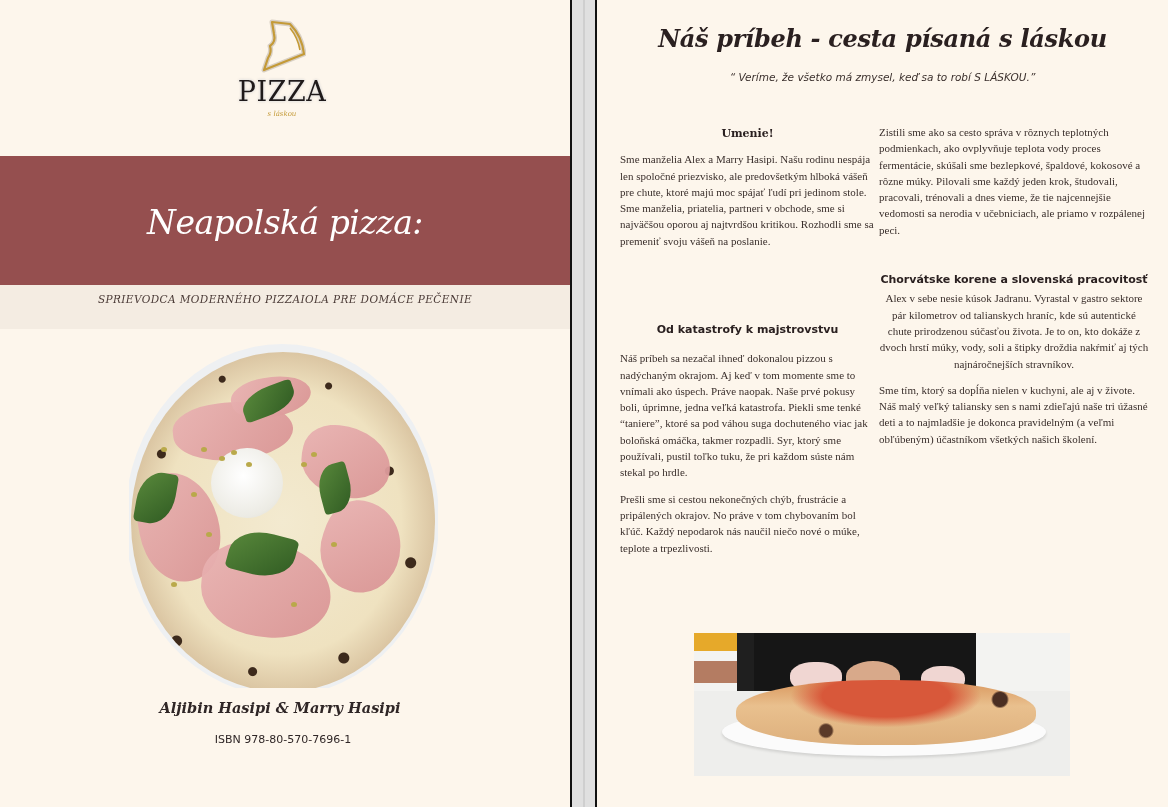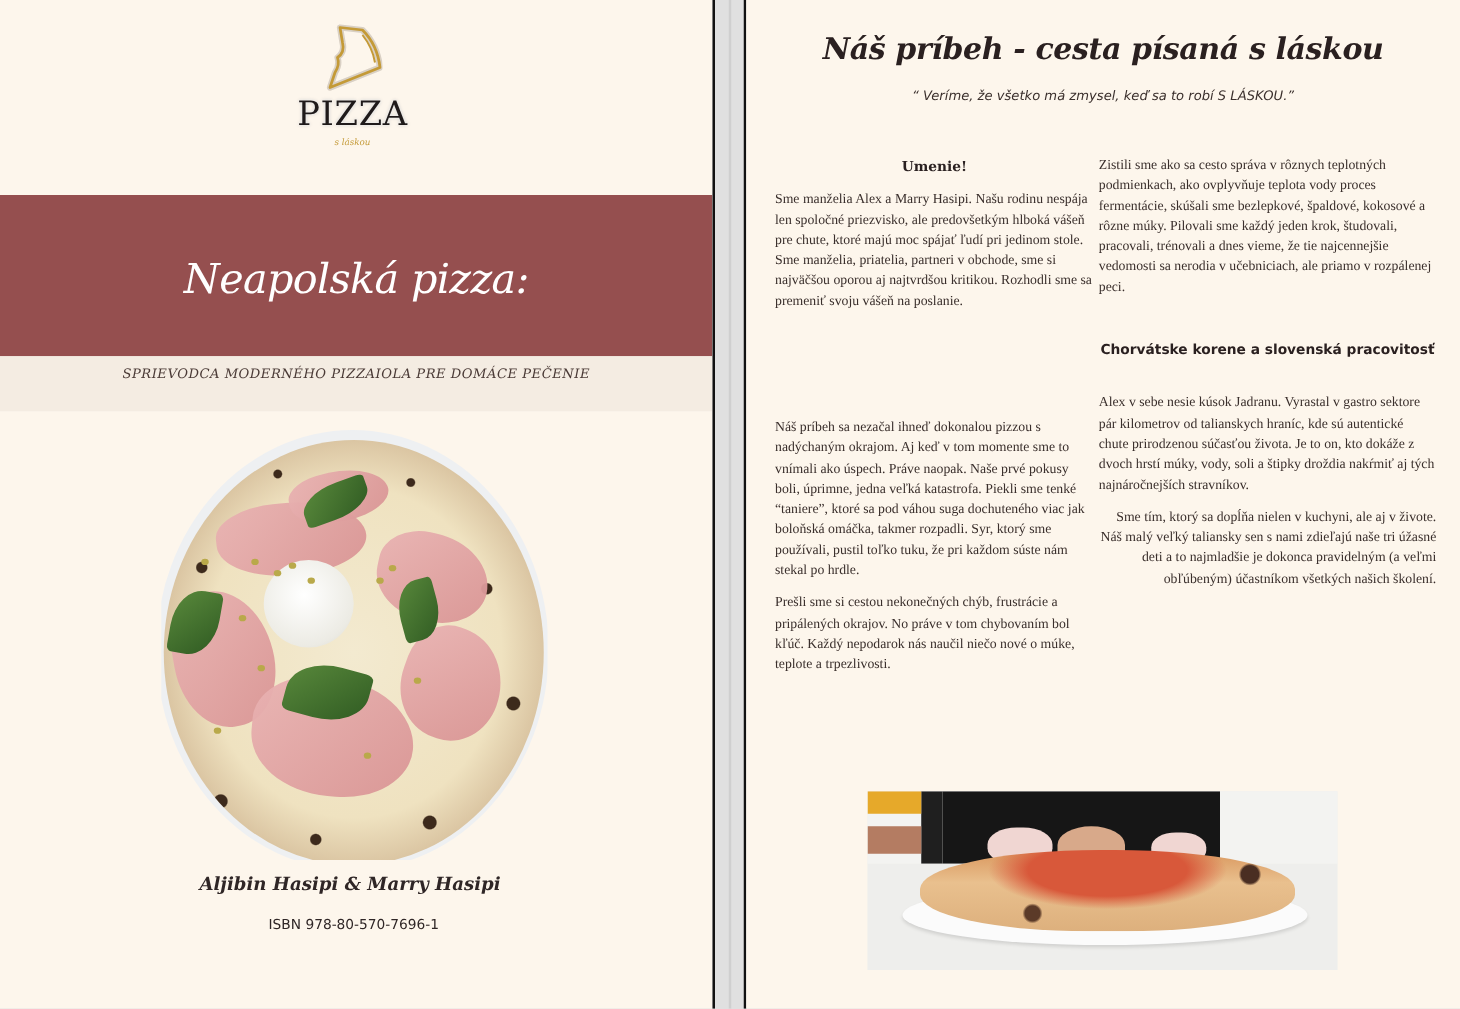--- a/index.html
+++ b/index.html
@@ -238,29 +238,30 @@
 <div class="page page-right" data-interactable="false">
   <div class="story-title" data-interactable="false">Náš príbeh - cesta písaná s láskou</div>
   <div class="story-quote" data-interactable="false">“ Veríme, že všetko má zmysel, keď sa to robí S LÁSKOU.”</div>
 
   <div class="col col-1" style="top:126px;" data-interactable="false">
     <div class="heading-serif" data-interactable="false">Umenie!</div>
     <p style="margin-top:9px;" data-interactable="false">Sme manželia Alex a Marry Hasipi. Našu rodinu nespája len spoločné priezvisko, ale predovšetkým hlboká vášeň pre chute, ktoré majú moc spájať ľudí pri jedinom stole. Sme manželia, priatelia, partneri v obchode, sme si najväčšou oporou aj najtvrdšou kritikou. Rozhodli sme sa premeniť svoju vášeň na poslanie.</p>
   </div>
 
   <div class="col col-1" style="top:322px;" data-interactable="false">
+    <div class="heading-sans" data-interactable="false">Od katastrofy k majstrovstvu</div>
     <p style="margin-top:12px;" data-interactable="false">Náš príbeh sa nezačal ihneď dokonalou pizzou s nadýchaným okrajom. Aj keď v tom momente sme to vnímali ako úspech. Práve naopak. Naše prvé pokusy boli, úprimne, jedna veľká katastrofa. Piekli sme tenké “taniere”, ktoré sa pod váhou suga dochuteného viac jak boloňská omáčka, takmer rozpadli. Syr, ktorý sme používali, pustil toľko tuku, že pri každom súste nám stekal po hrdle.</p>
     <p style="margin-top:10px;" data-interactable="false">Prešli sme si cestou nekonečných chýb, frustrácie a pripálených okrajov. No práve v tom chybovaním bol kľúč. Každý nepodarok nás naučil niečo nové o múke, teplote a trpezlivosti.</p>
   </div>
 
   <div class="col col-2" style="top:124px;" data-interactable="false">
     <p data-interactable="false">Zistili sme ako sa cesto správa v rôznych teplotných podmienkach, ako ovplyvňuje teplota vody proces fermentácie, skúšali sme bezlepkové, špaldové, kokosové a rôzne múky. Pilovali sme každý jeden krok, študovali, pracovali, trénovali a dnes vieme, že tie najcennejšie vedomosti sa nerodia v učebniciach, ale priamo v rozpálenej peci.</p>
     <div class="heading-sans" style="margin-top:34px;" data-interactable="false">Chorvátske korene a slovenská pracovitosť</div>
-    <p style="margin-top:26px;" data-interactable="false">Alex v sebe nesie kúsok Jadranu. Vyrastal v gastro sektore pár kilometrov od talianskych hraníc, kde sú autentické chute prirodzenou súčasťou života. Je to on, kto dokáže z dvoch hrstí múky, vody, soli a štipky droždia nakŕmiť aj tých najnáročnejších stravníkov.</p>
-    <p style="margin-top:10px;text-align:right;" data-interactable="false">Sme tím,  ktorý sa dopĺňa nielen v kuchyni, ale aj v živote. Náš malý veľký taliansky sen s nami zdieľajú naše tri úžasné deti a to najmladšie je dokonca pravidelným (a veľmi obľúbeným) účastníkom všetkých našich školení.</p>
+    <p style="margin-top:2px;text-align:center;" data-interactable="false">Alex v sebe nesie kúsok Jadranu. Vyrastal v gastro sektore pár kilometrov od talianskych hraníc, kde sú autentické chute prirodzenou súčasťou života. Je to on, kto dokáže z dvoch hrstí múky, vody, soli a štipky droždia nakŕmiť aj tých najnáročnejších stravníkov.</p>
+    <p style="margin-top:10px;" data-interactable="false">Sme tím,  ktorý sa dopĺňa nielen v kuchyni, ale aj v živote. Náš malý veľký taliansky sen s nami zdieľajú naše tri úžasné deti a to najmladšie je dokonca pravidelným (a veľmi obľúbeným) účastníkom všetkých našich školení.</p>
   </div>
 
   <div class="story-photo" data-interactable="false">
     <div class="sp-back" data-interactable="false"></div>
     <div class="sp-dark" data-interactable="false"></div>
     <div class="sp-frame" data-interactable="false"></div>
     <div class="sp-yellow" data-interactable="false"></div>
     <div class="sp-brown" data-interactable="false"></div>
     <div class="sp-table" data-interactable="false"></div>
     <div class="sp-head" data-interactable="false"></div>

